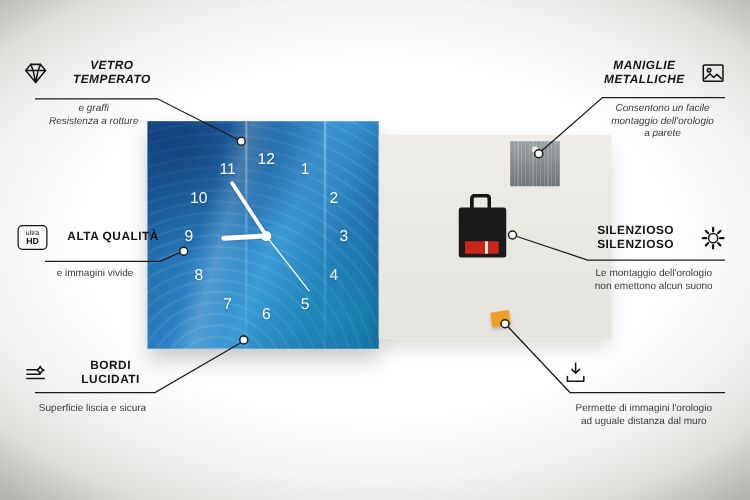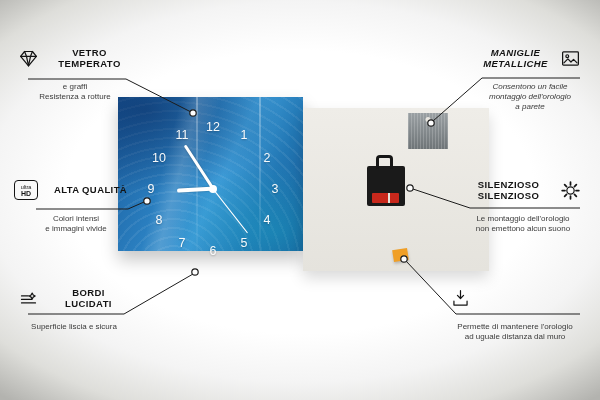--- a/index.html
+++ b/index.html
@@ -12,29 +12,29 @@
   .callout{position:absolute;}
   .callout .head{display:flex;align-items:center;gap:5px;}
   .callout .title{flex:1;text-align:center;font-weight:bold;font-size:9.5px;line-height:11.5px;letter-spacing:.4px;color:#141414;}
   .callout .desc{margin-top:12px;text-align:center;font-size:8px;line-height:10px;color:#3a3a3a;}
   .ico{width:24px;height:24px;flex:0 0 auto;display:flex;align-items:center;justify-content:center;}
   .ico svg{width:21px;height:21px;stroke:#141414;fill:none;stroke-width:1.4;stroke-linejoin:round;stroke-linecap:round;}
   .uhd{box-sizing:border-box;width:25px;height:20px;border:1.5px solid #141414;border-radius:4px;
        display:flex;flex-direction:column;align-items:center;justify-content:center;color:#141414;}
   .uhd .u{font-size:5.5px;line-height:6px;font-weight:400;}
   .uhd .h{font-size:7px;line-height:7px;font-weight:bold;}
-  #c-vetro{left:16px;top:46px;width:118px;}
+  #c-vetro{left:16px;top:46px;width:118px;font-style:italic;}
   #c-stampa{left:14px;top:178px;width:124px;}
   #c-bordi{left:16px;top:286px;width:116px;}
   #c-maniglie{left:478px;top:46px;width:104px;font-style:italic;}
   #c-meccanismo{left:464px;top:178px;width:118px;}
   #c-distanziatore{left:448px;top:286px;width:134px;}
   
   .clock-front{
-    position:absolute;left:118px;top:97px;width:185px;height:154px;
+    position:absolute;left:118px;top:97px;width:185px;height:182px;
     background:
       radial-gradient(120% 90% at 15% 8%, rgba(8,38,92,.55), rgba(0,0,0,0) 60%),
       radial-gradient(95% 75% at 85% 88%, rgba(24,170,200,.40), rgba(0,0,0,0) 60%),
       repeating-radial-gradient(circle at 30% 115%, rgba(255,255,255,.07) 0 2px, rgba(0,0,0,0) 2px 9px),
       linear-gradient(115deg,#1a5c9c 0%,#2a7fc0 35%,#3d9ad6 55%,#2277b4 75%,#175a97 100%);
     box-shadow:0 9px 16px rgba(0,0,0,.22);
   }
   .vline{position:absolute;top:0;bottom:0;width:2px;background:linear-gradient(rgba(255,255,255,.30),rgba(255,255,255,.04));}
   .v1{left:42%;} .v2{left:76%;}
   .sheen{position:absolute;inset:0;background:linear-gradient(105deg,rgba(255,255,255,0) 28%,rgba(255,255,255,.16) 36%,rgba(255,255,255,0) 46%);}
@@ -150,21 +150,20 @@
         <span class="uhd">
             <span class="u">ultra</span>
             <span class="h">HD</span>
           </span>
       </span>
       <div class="title">
           <div>ALTA QUALITÀ</div>
       </div>
     </div>
     <div class="desc">
-      <div>Colori intensi</div>
         <div>e immagini vivide</div>
     </div>
   </div>
 
   <div class="callout" id="c-bordi">
     <div class="head">
       <span class="ico">
         <svg viewBox="0 0 24 24">
             <path d="M4 17h16M4 13h12M4 9h8M15 8l1.2-2.2L17.4 8l2.2 1.2-2.2 1.2L16.2 12.6 15 10.4 12.8 9.2Z"></path>
           </svg>
@@ -222,18 +221,18 @@
 
   <div class="callout" id="c-distanziatore">
     <div class="head">
       <span class="ico">
         <svg viewBox="0 0 24 24">
             <path d="M12 3v9M8.5 8.5 12 12l3.5-3.5M4.5 15v4.5h15V15"></path>
           </svg>
       </span>
     </div>
     <div class="desc">
-      <div>Permette di mantenere l'orologio</div>
+      <div>Permette di immagini l'orologio</div>
         <div>ad uguale distanza dal muro</div>
     </div>
   </div>
 
 </div>
 
 </body></html>

